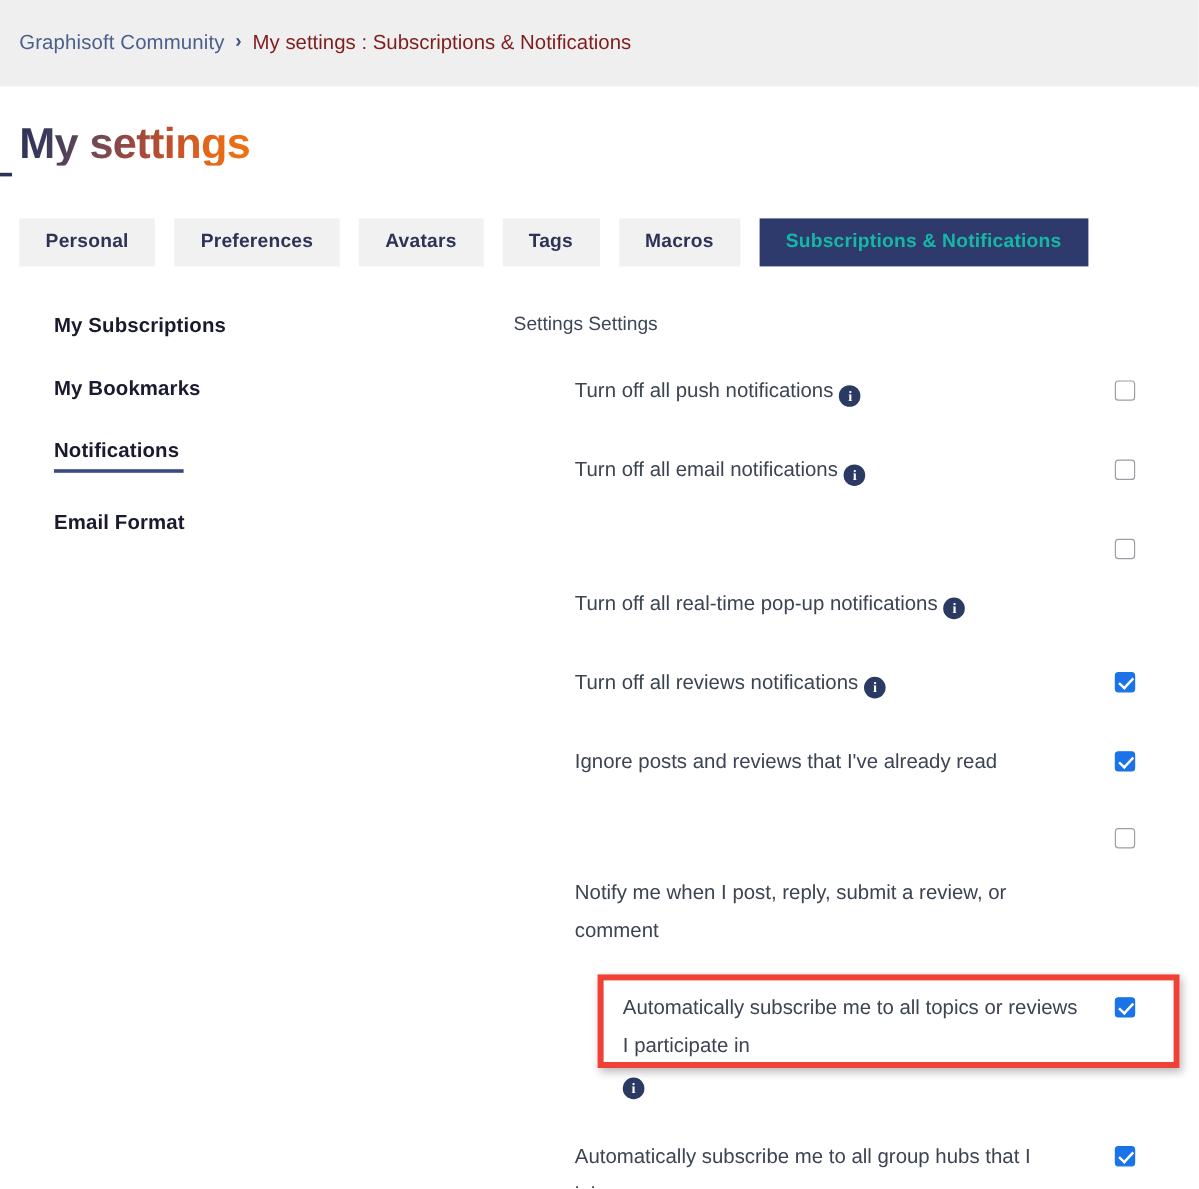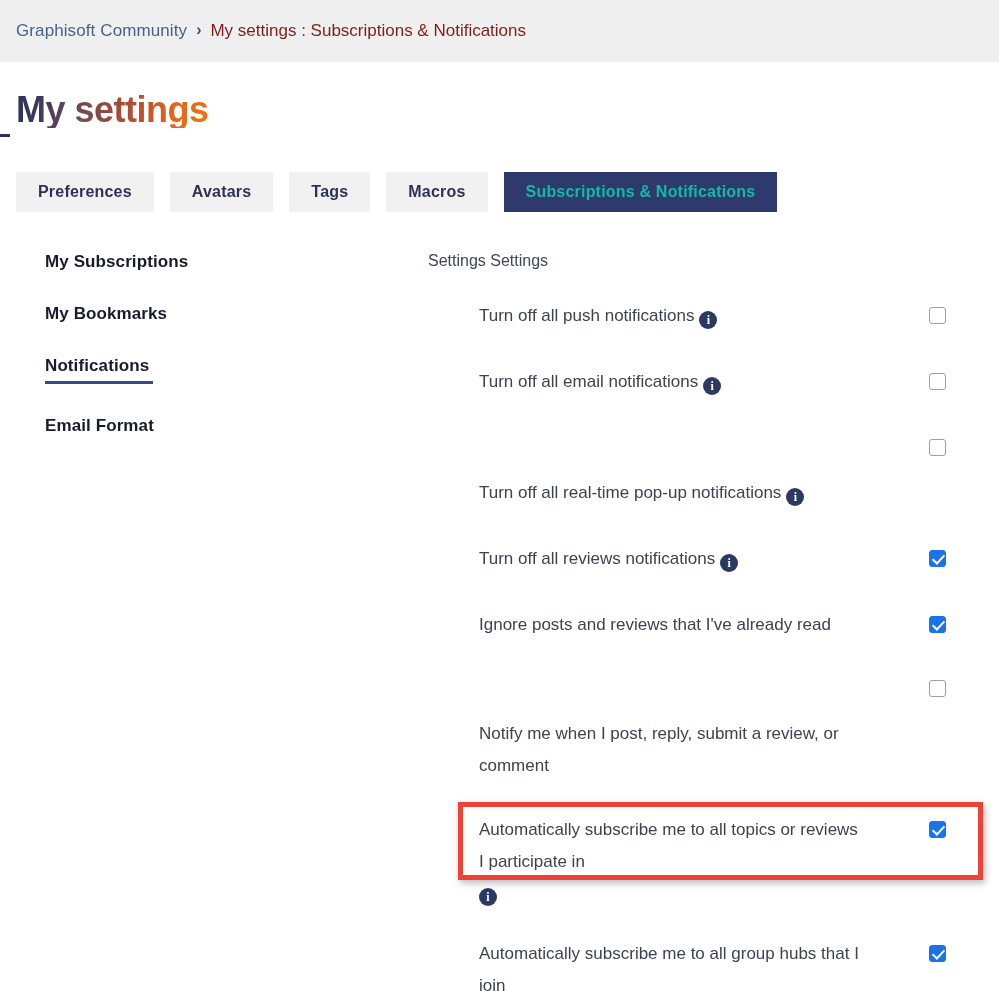--- a/index.html
+++ b/index.html
@@ -11,21 +11,21 @@
   body {
     width: 999px; height: 991px;
     font-family: "Liberation Sans", sans-serif;
     color: #333333;
     overflow: hidden;
     position: relative;
   }
 
   
   .breadcrumb-bar {
-    height: 62px;
+    height: 72px;
     background: #efefef;
     display: flex;
     align-items: center;
     padding-left: 16px;
     gap: 9px;
   }
   .crumb-link {
     font-size: 17px;
     color: #4a5f8a;
     letter-spacing: 0.1px;
@@ -221,37 +221,38 @@
     position: absolute;
     left: -21px;
     right: 16px;
     top: -12px;
     height: 78px;
     border: 5px solid #ef4136;
     background: transparent;
     box-shadow: 2px 3px 7px rgba(0,0,0,0.28);
     pointer-events: none;
   }
-  .hl-anchor { position: relative; }
+  .hl-anchor { position: relative; margin-left: 40px; }
 </style>
 </head>
 <body>
 
 <div class="breadcrumb-bar">
   <span class="crumb-link">Graphisoft Community</span>
   <span class="crumb-sep">›</span>
   <span class="crumb-current">My settings : Subscriptions &amp; Notifications</span>
 </div>
 
 <div class="title-wrap">
   <span class="title-dash"></span>
   <h1 class="page-title">My settings</h1>
 </div>
 
 <div class="tabs">
+  <div class="tab">Personal</div>
   <div class="tab">Preferences</div>
   <div class="tab">Avatars</div>
   <div class="tab">Tags</div>
   <div class="tab">Macros</div>
   <div class="tab active">Subscriptions &amp; Notifications</div>
 </div>
 
 <div class="content">
 
   <div class="sidenav">

